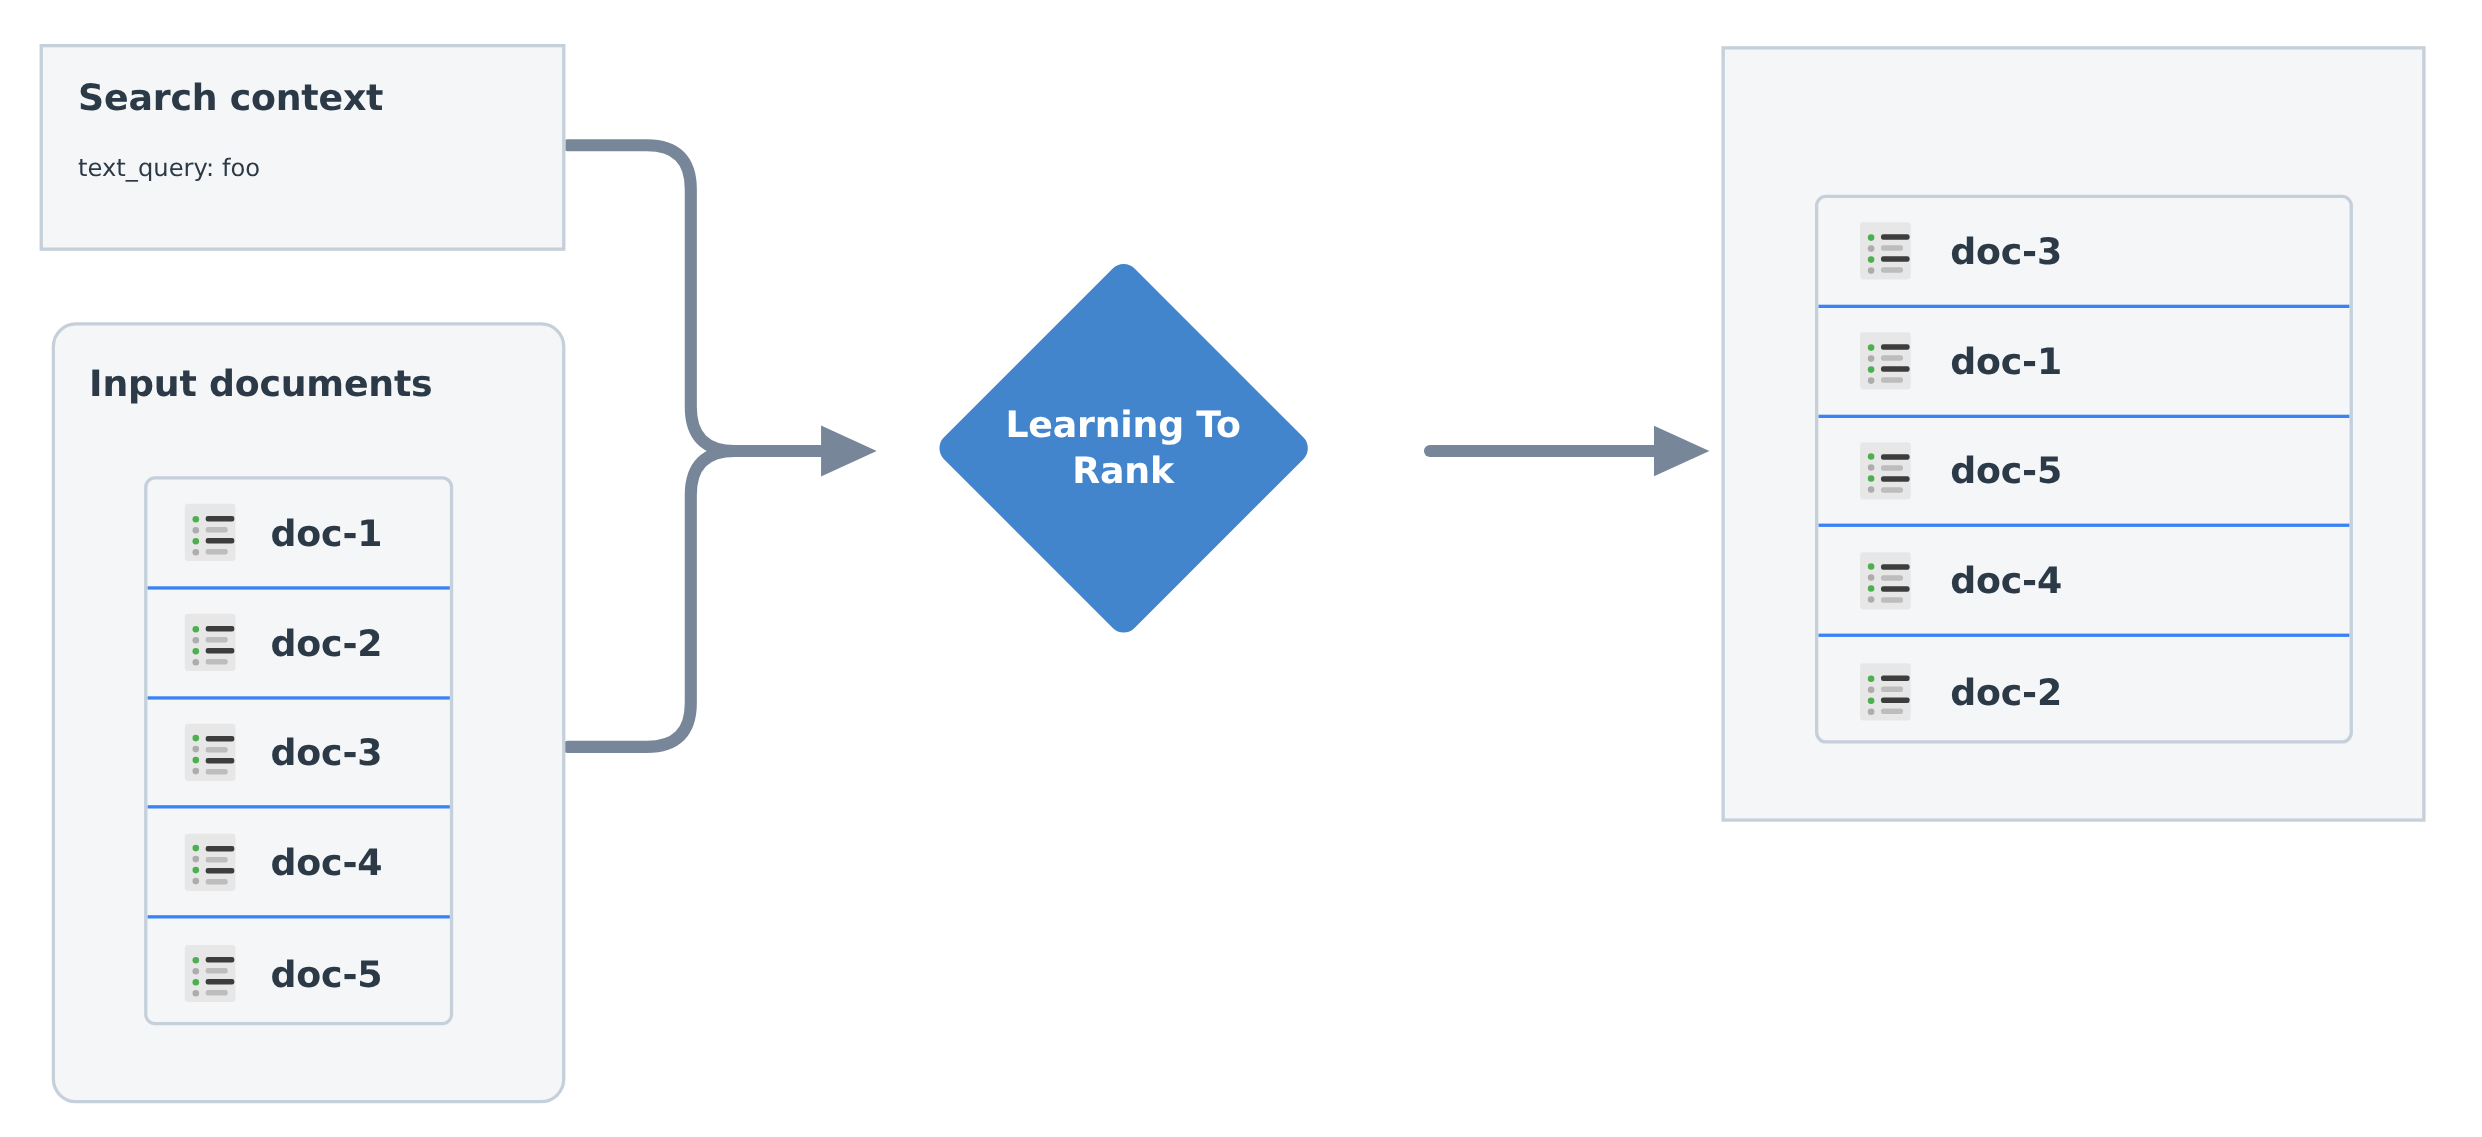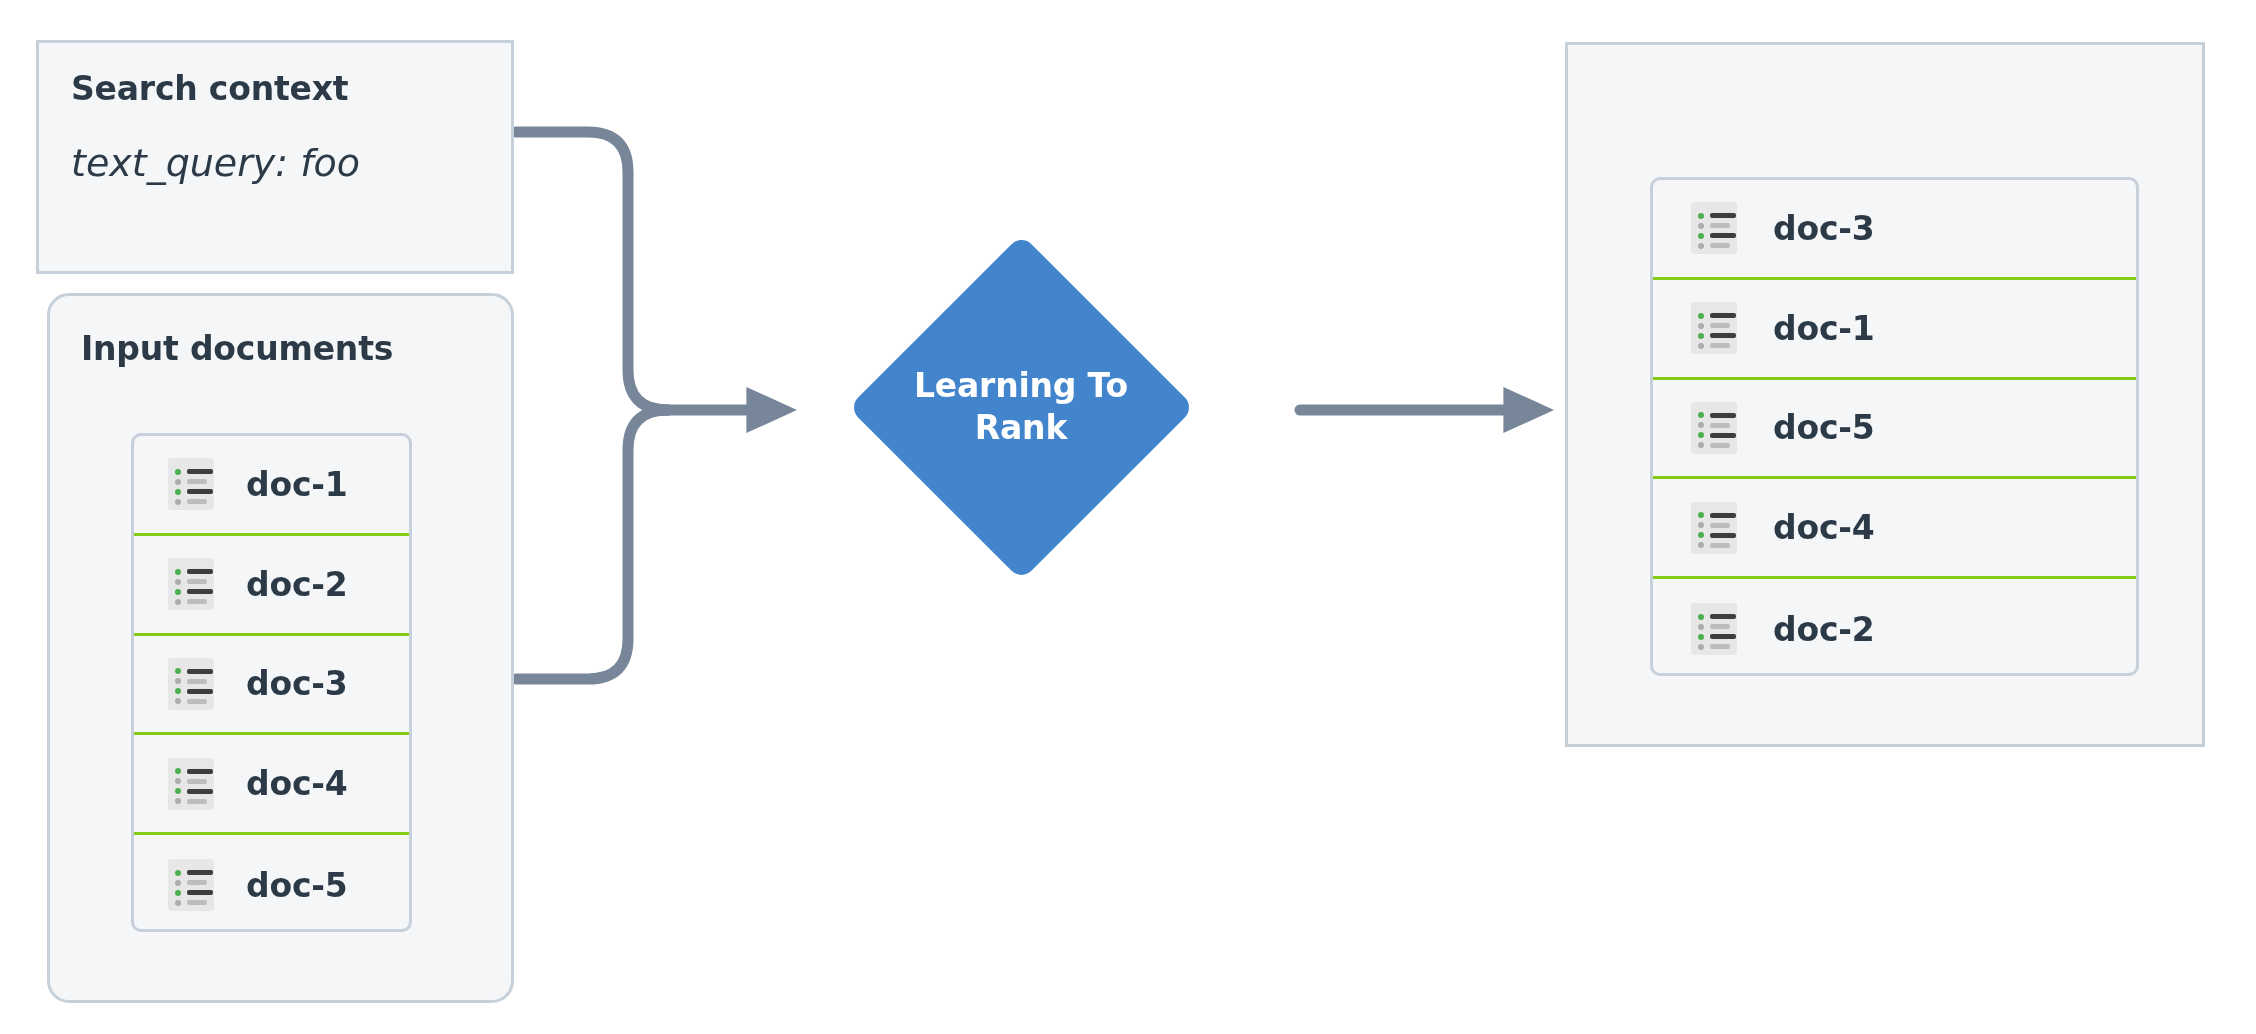--- a/index.html
+++ b/index.html
@@ -38,34 +38,33 @@
   .panel-sub {
     color: #2c3a47;
     white-space: nowrap;
   }
 
   
   #search-context {
     left: 36px;
     top: 40px;
     width: 478px;
-    height: 234px;
+    height: 188px;
   }
   #search-context .panel-title {
     position: absolute;
     left: 32px;
     top: 26px;
     font-size: 33px;
   }
   #search-context .panel-sub {
     position: absolute;
     left: 32px;
     top: 98px;
-    font-size: 38px;
-    font-style: italic;
+    font-size: 22px;
   }
 
   
   #input-documents {
     left: 47px;
     top: 293px;
     width: 467px;
     height: 710px;
     border-radius: 22px;
   }
@@ -109,21 +108,21 @@
     left: 82px;
     top: 132px;
     width: 489px;
     height: 499px;
   }
   .doc-item {
     display: flex;
     align-items: center;
     height: 99.8px;
     box-sizing: border-box;
-    border-bottom: 3px solid #84cc16;
+    border-bottom: 3px solid #3b82f6;
     padding-left: 34px;
   }
   #output-doc-list .doc-item { padding-left: 38px; }
   .doc-item:last-child { border-bottom: none; }
 
   .doc-icon {
     width: 46px;
     height: 52px;
     background: #e7e7e7;
     border-radius: 3px;

